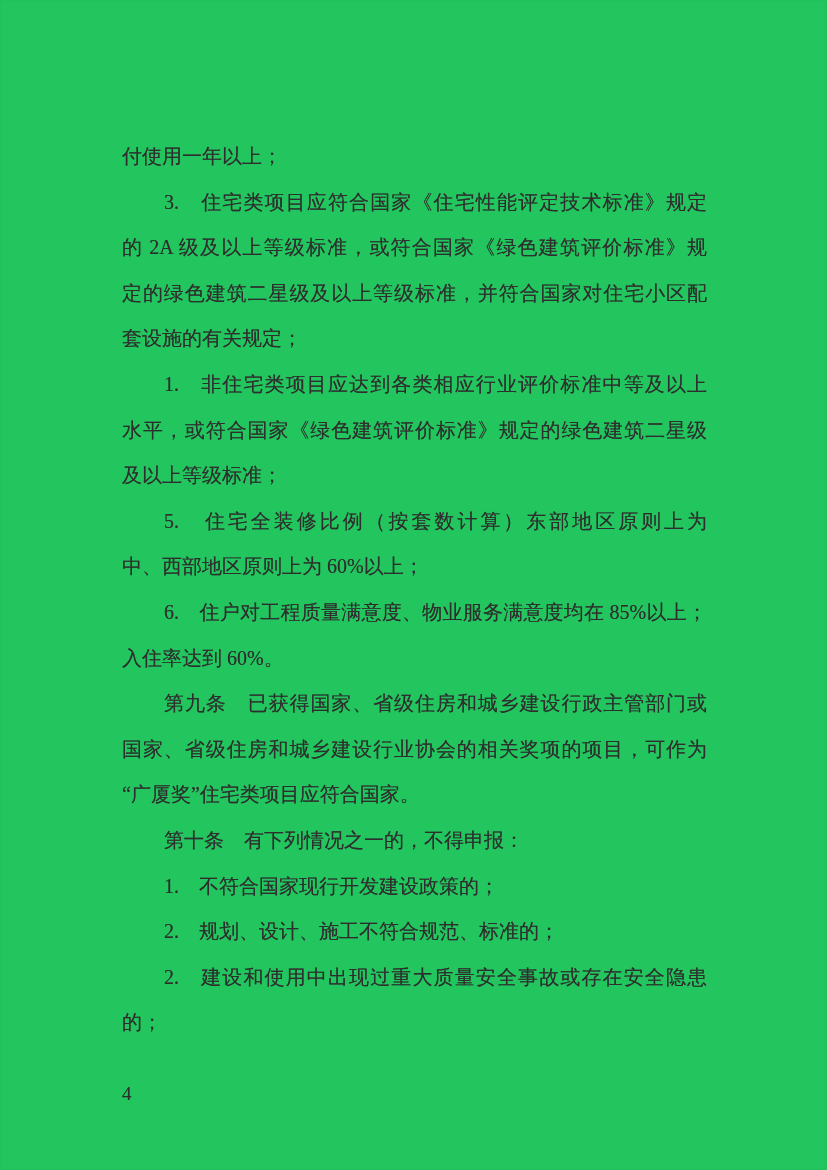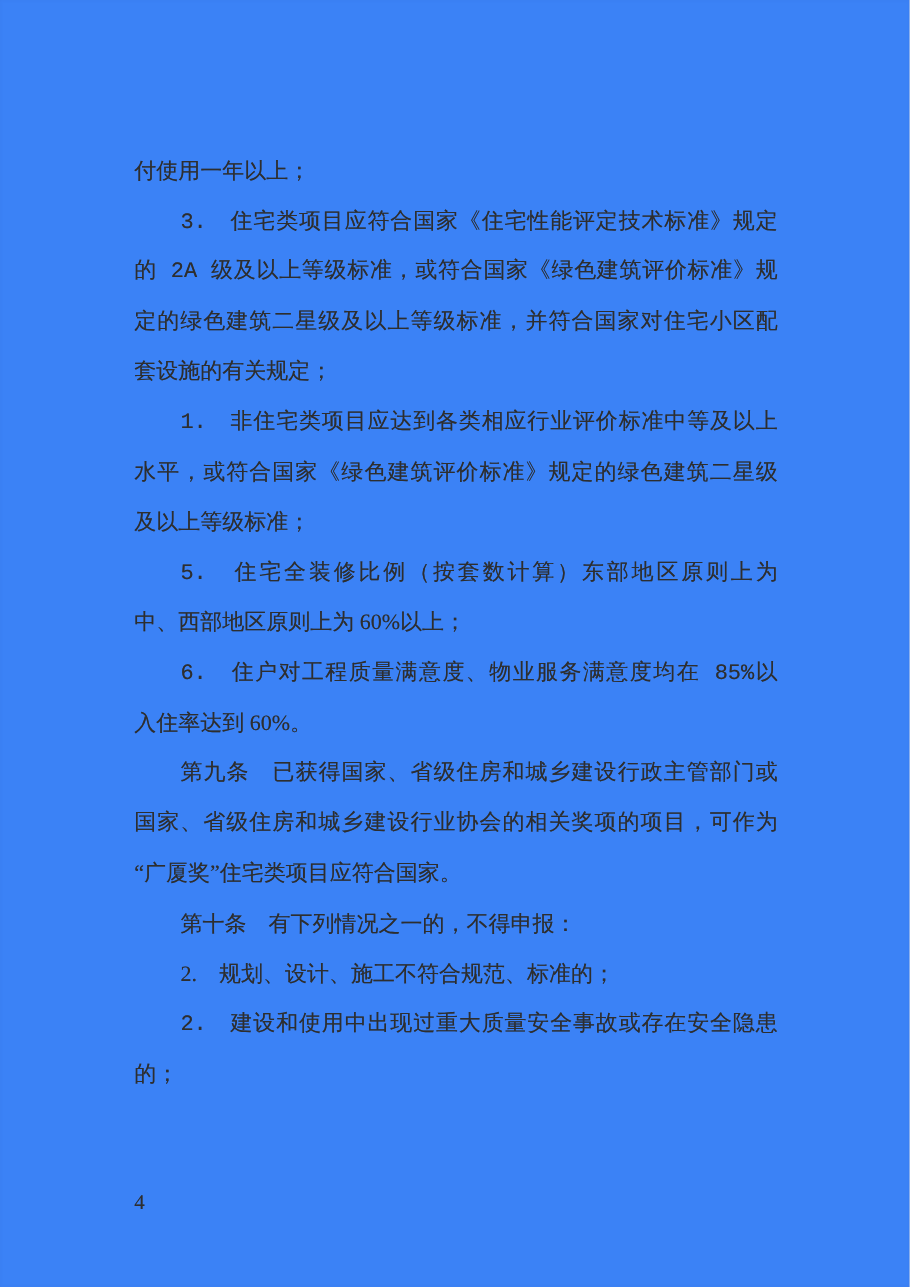--- a/index.html
+++ b/index.html
@@ -4,21 +4,21 @@
 <style>
   html, body {
     margin: 0;
     padding: 0;
     background: #e8e8e8;
   }
   .page {
     position: relative;
     width: 827px;
     height: 1170px;
-    background: #3b82f6;
+    background: #22c55e;
     font-family: "Liberation Serif", "DejaVu Serif", serif;
     color: #2e2e2e;
     overflow: hidden;
     box-shadow: inset 0 0 4px rgba(0,0,0,0.03);
   }
   .content {
     position: absolute;
     left: 122px;
     top: 134px;
     width: 585px;
@@ -29,21 +29,20 @@
     height: 45.6px;
     white-space: nowrap;
     text-align: left;
     text-shadow: 0 0 0.4px rgba(40,40,40,0.55);
   }
   .line.justify {
     white-space: normal;
     text-align: justify;
     text-align-last: justify;
     overflow: hidden;
-    font-family: Liberation Mono, monospace;
   }
   .line.indent {
     text-indent: 42px;
   }
   .page-number {
     position: absolute;
     left: 122px;
     top: 1080px;
     font-size: 19px;
     line-height: 28px;
@@ -64,18 +63,19 @@
       <div class="line justify">水平，或符合国家《绿色建筑评价标准》规定的绿色建筑二星级</div>
       <div class="line">及以上等级标准；</div>
       <div class="line indent justify">5.　住宅全装修比例（按套数计算）东部地区原则上为 100%，</div>
       <div class="line">中、西部地区原则上为 60%以上；</div>
       <div class="line indent justify">6.　住户对工程质量满意度、物业服务满意度均在 85%以上；</div>
       <div class="line">入住率达到 60%。</div>
       <div class="line indent justify">第九条　已获得国家、省级住房和城乡建设行政主管部门或</div>
       <div class="line justify">国家、省级住房和城乡建设行业协会的相关奖项的项目，可作为</div>
       <div class="line">“广厦奖”住宅类项目应符合国家。</div>
       <div class="line indent">第十条　有下列情况之一的，不得申报：</div>
+      <div class="line indent">1.　不符合国家现行开发建设政策的；</div>
       <div class="line indent">2.　规划、设计、施工不符合规范、标准的；</div>
       <div class="line indent justify">2.　建设和使用中出现过重大质量安全事故或存在安全隐患</div>
       <div class="line">的；</div>
     </div>
   <div class="page-number">4</div>
 </div>
 
 </body></html>

